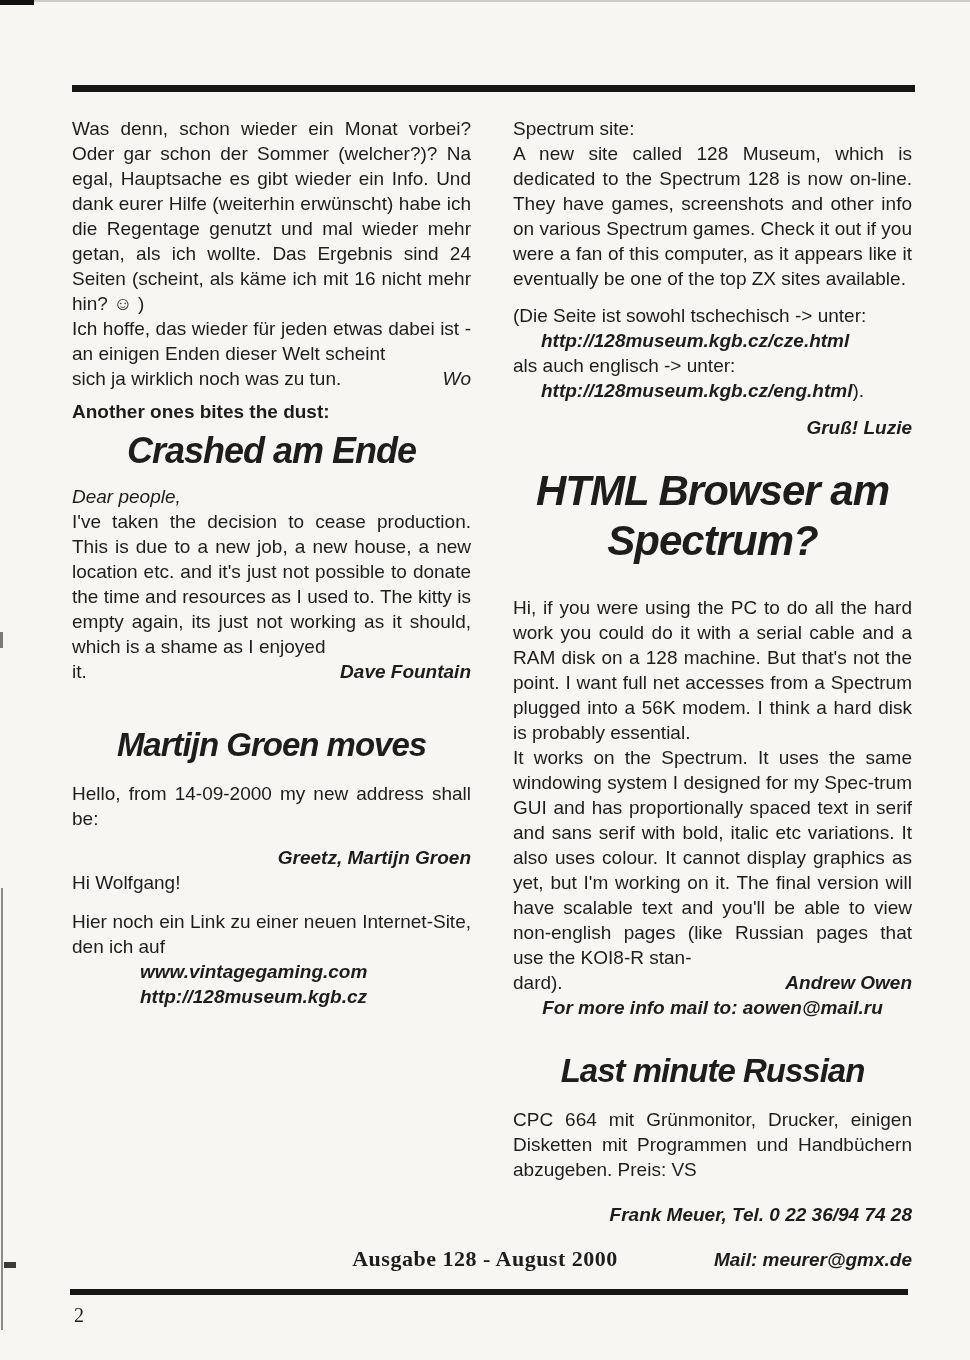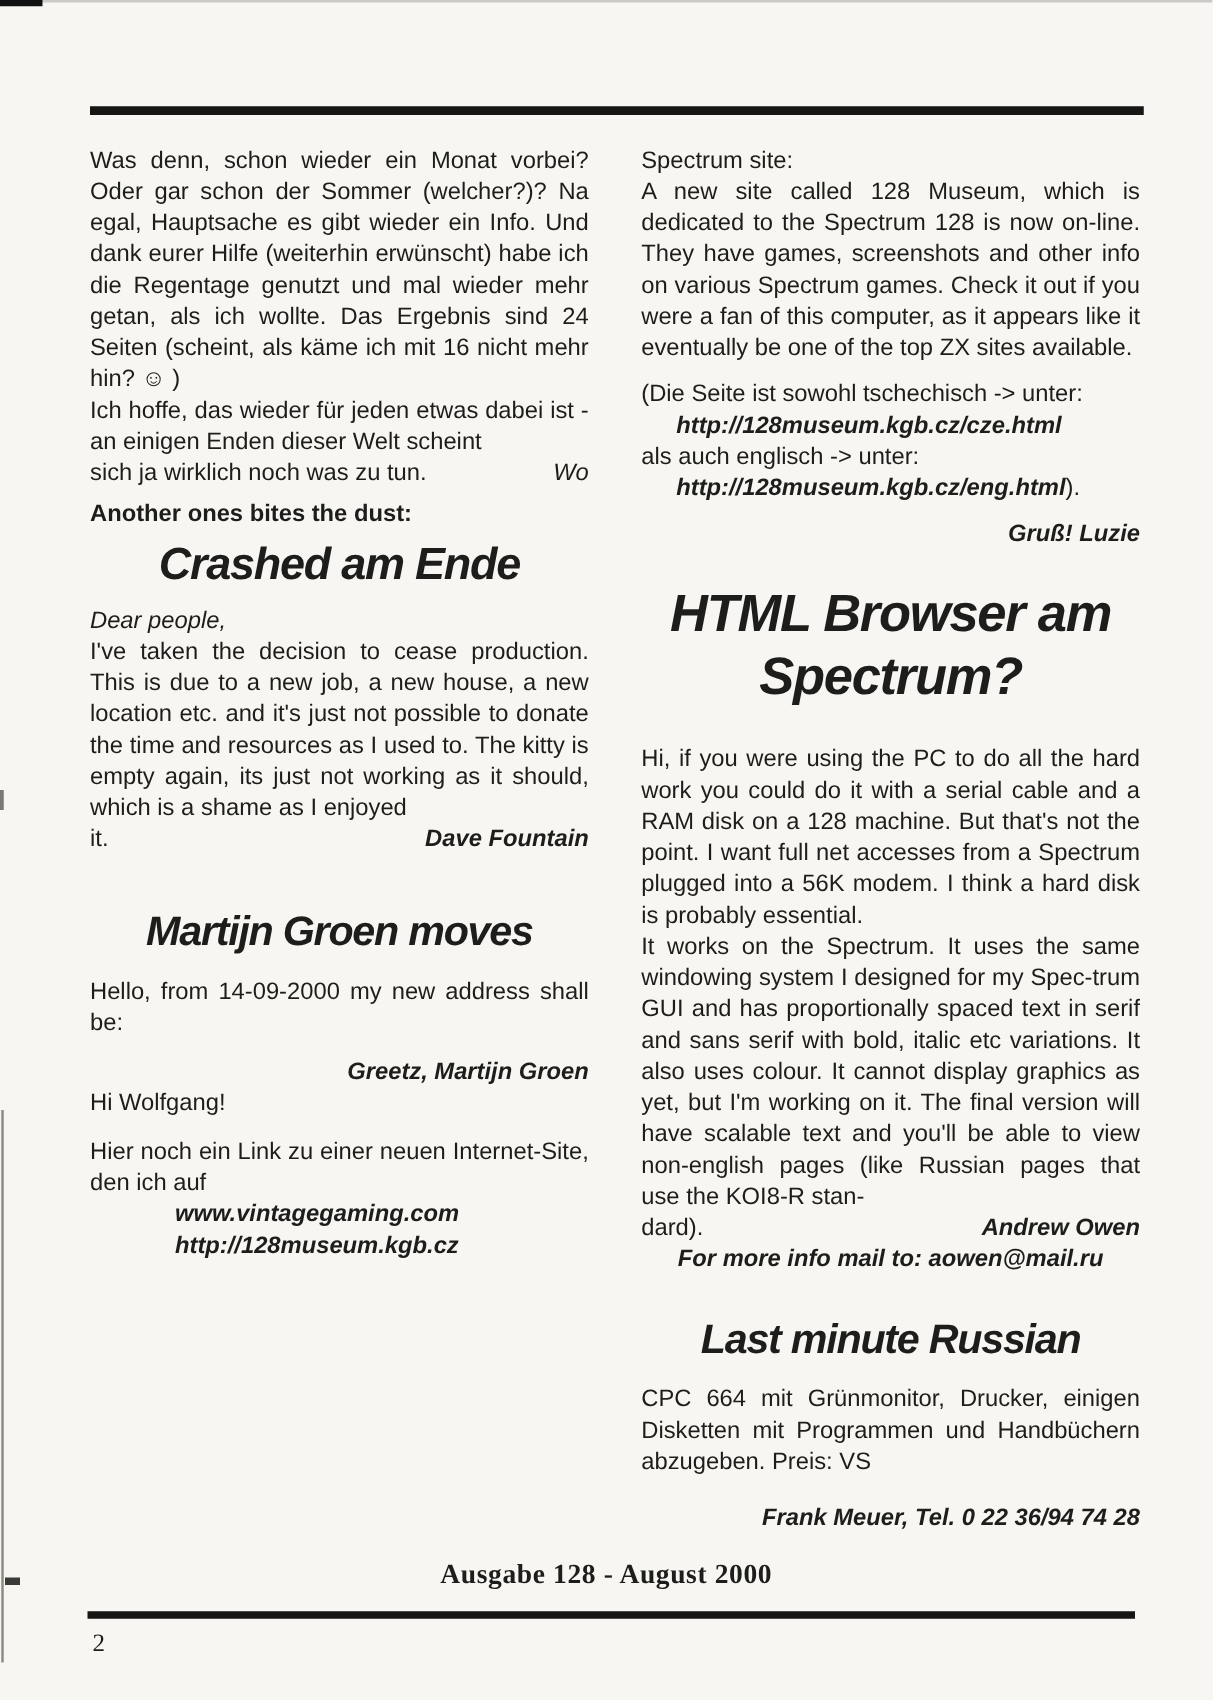--- a/index.html
+++ b/index.html
@@ -126,20 +126,21 @@
       <p class="p">It works on the Spectrum. It uses the same windowing system I designed for my Spec-trum GUI and has proportionally spaced text in serif and sans serif with bold, italic etc variations. It also uses colour. It cannot display graphics as yet, but I'm working on it. The final version will have scalable text and you'll be able to view non-english pages (like Russian pages that use the KOI8-R stan-</p>
       <div class="sigline">
         <span>dard).</span>
         <span class="bi">Andrew Owen</span>
       </div>
       <p class="line bi center">For more info mail to: aowen@mail.ru</p>
 
       <h2 class="headline h-last">Last minute Russian</h2>
       <p class="p">CPC 664 mit Grünmonitor, Drucker, einigen Disketten mit Programmen und Handbüchern abzugeben. Preis: VS</p>
       <p class="line bi right">Frank Meuer, Tel. 0 22 36/94 74 28</p>
+      <p class="line bi right">Mail: meurer@gmx.de</p>
 
     </div>
   </div>
 
   <div class="rule bottom"></div>
   <span class="footer-pagenum">2</span>
   <span class="footer-issue">Ausgabe 128 - August 2000</span>
 
 </div>
 

